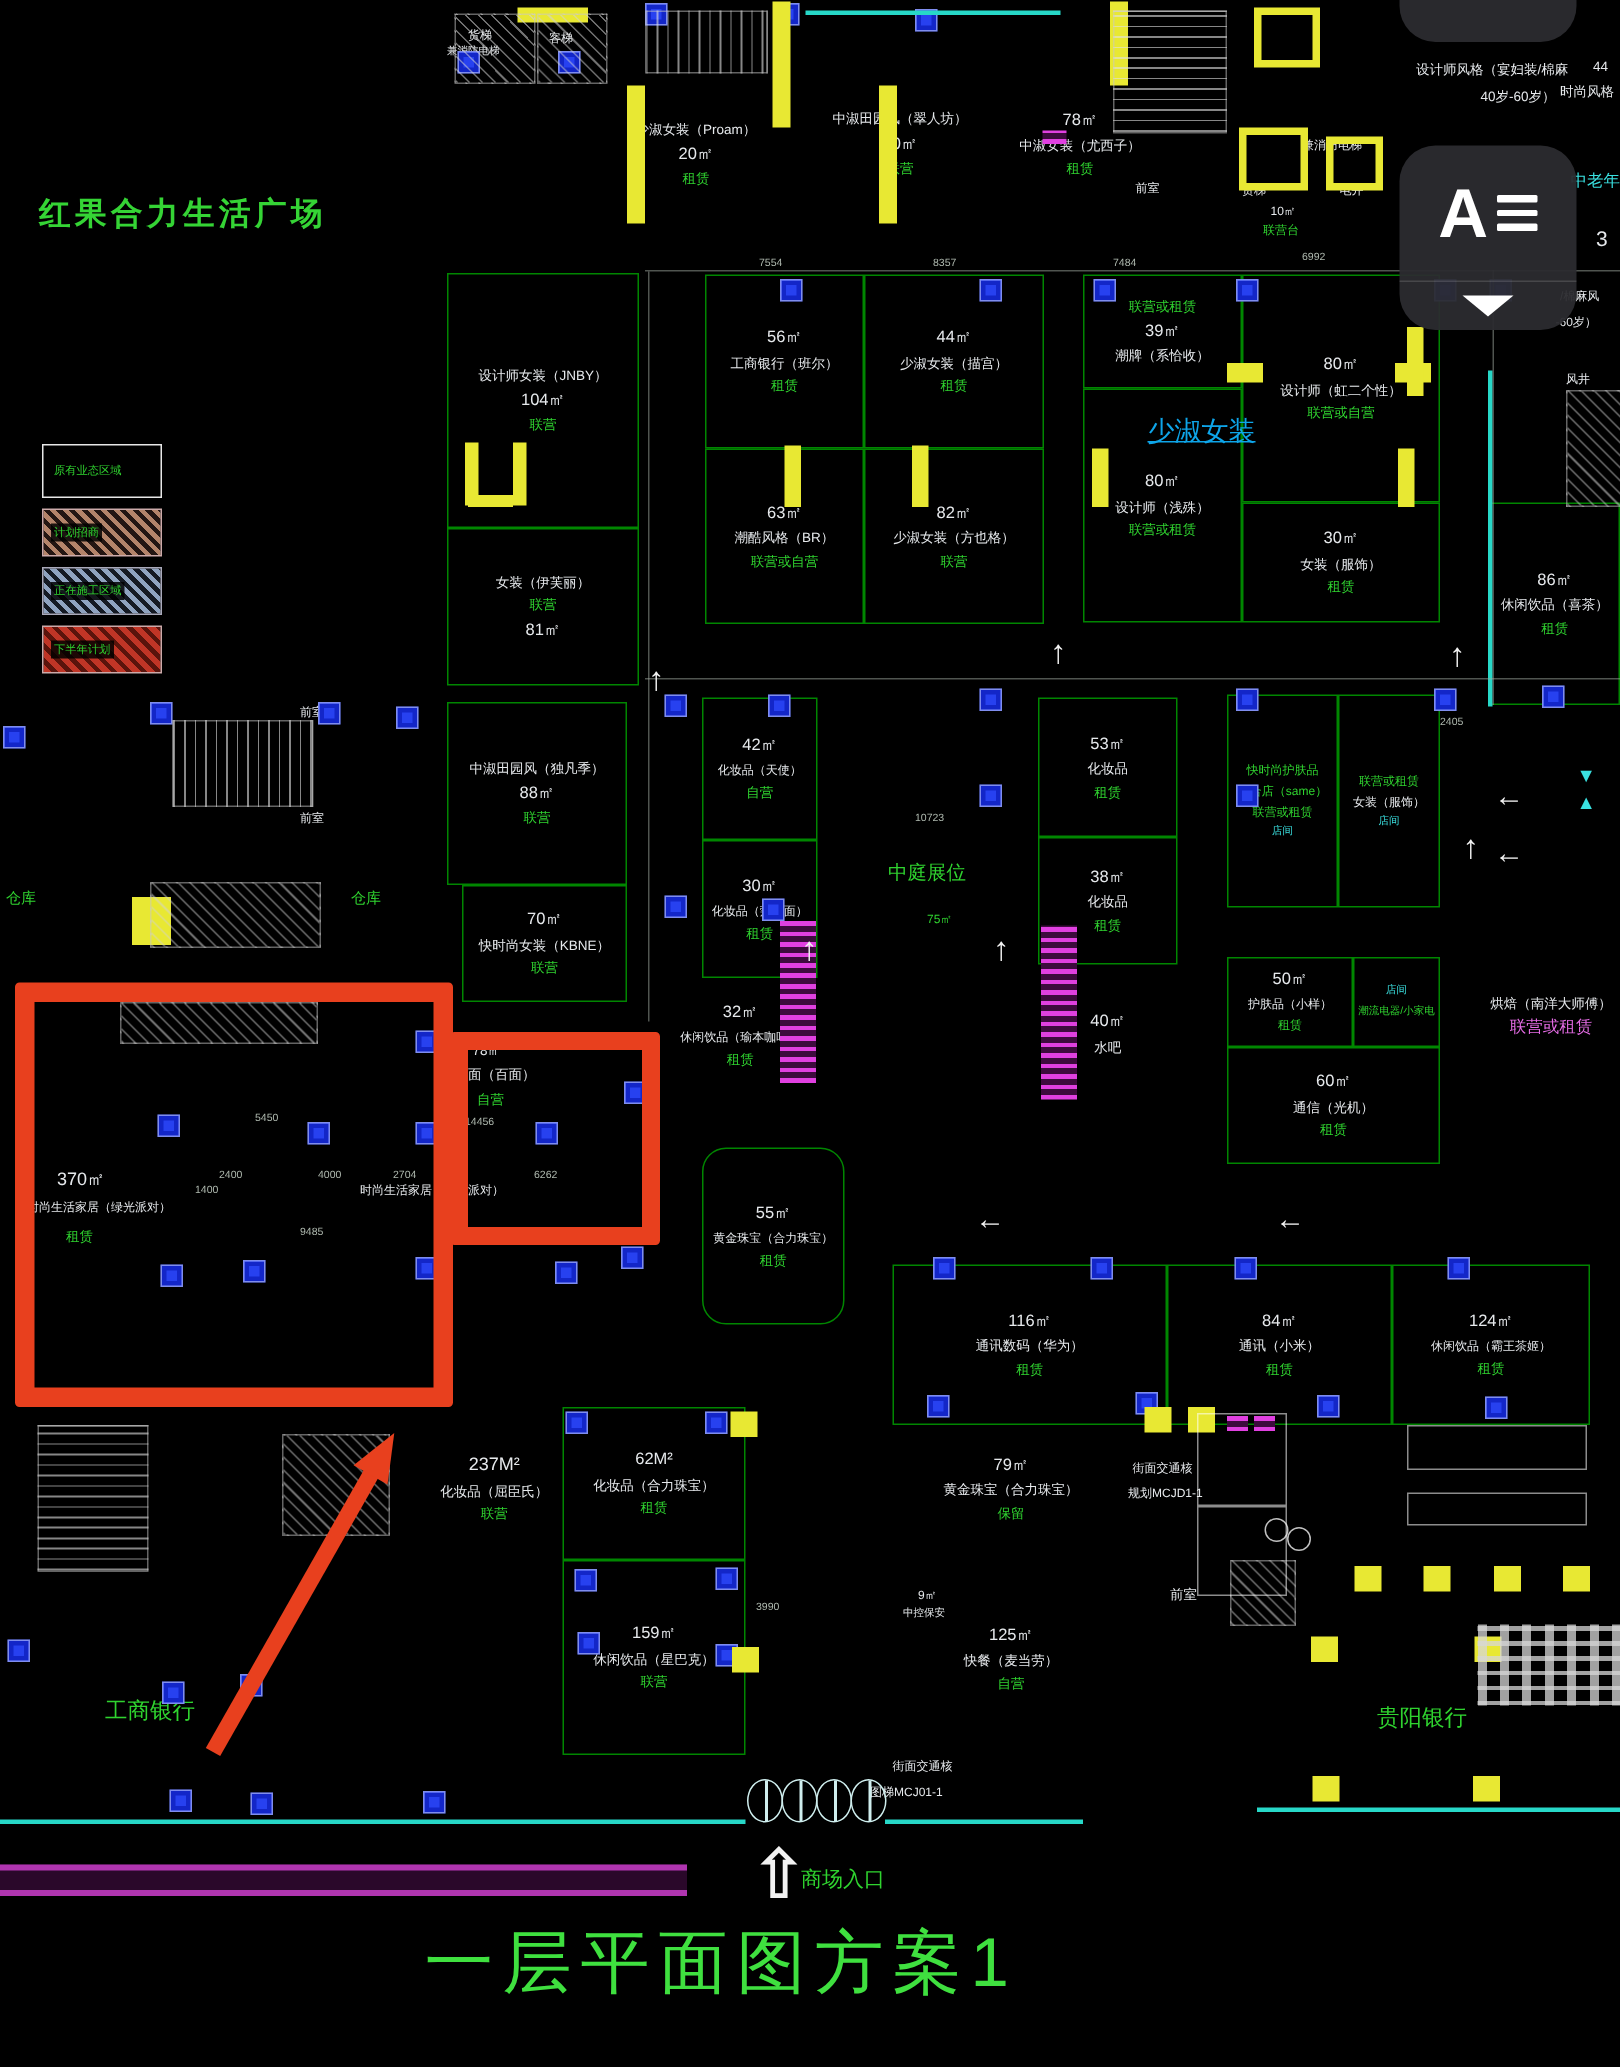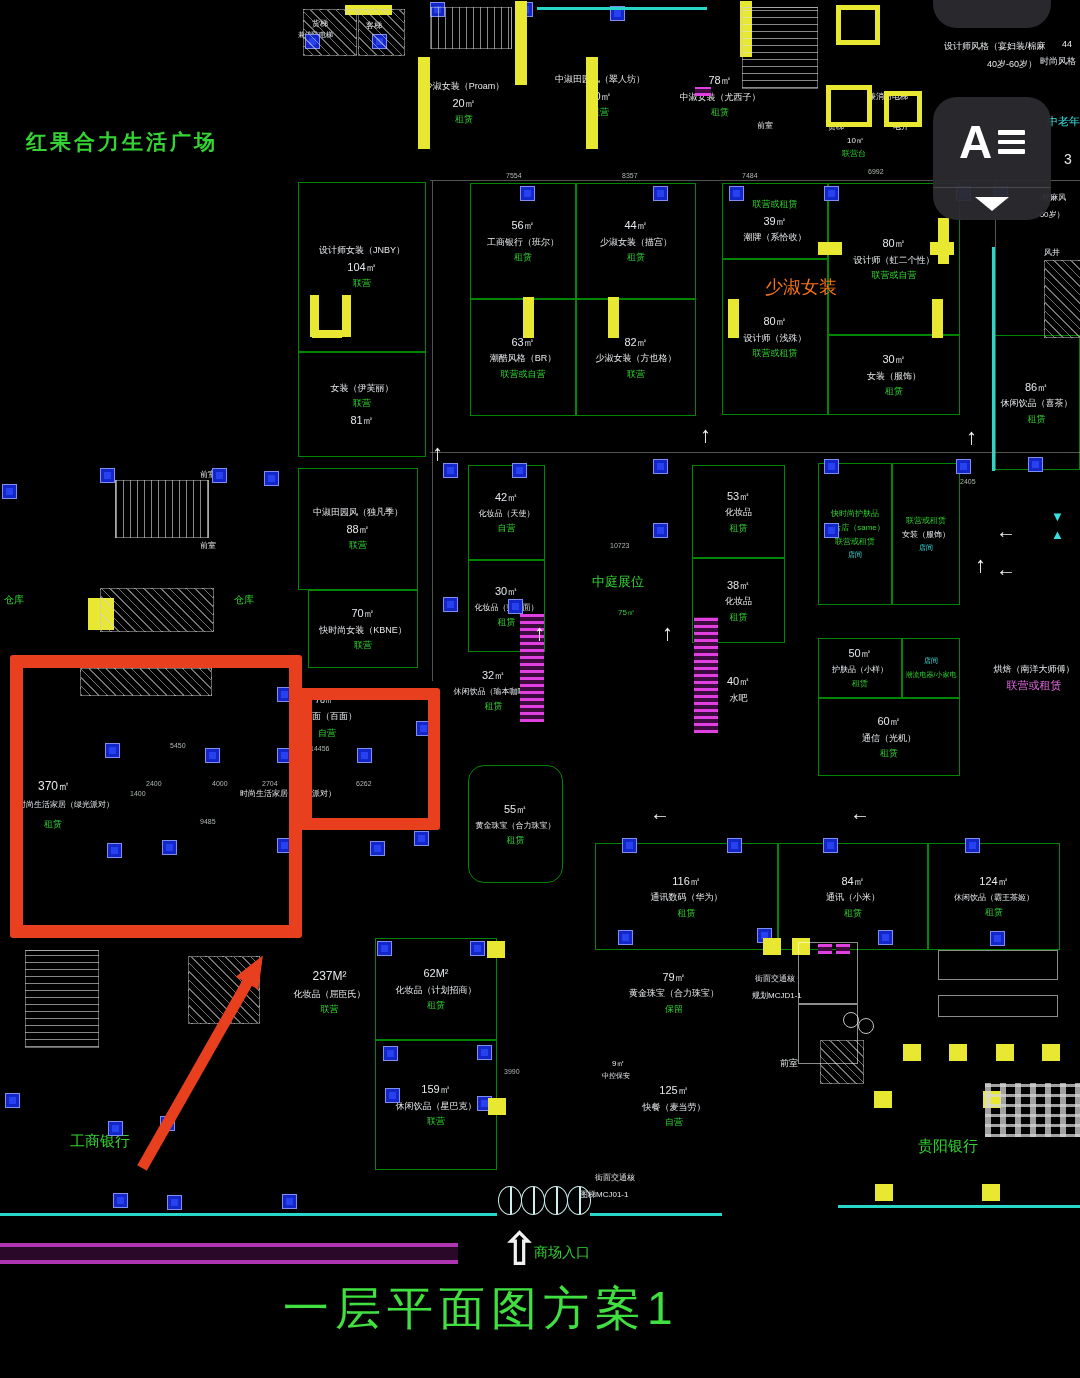--- a/index.html
+++ b/index.html
@@ -16,21 +16,21 @@
   .lg.plain{background:#000;border:1.5px solid #e8e8e8;height:34px;}
   .lg.tan{background:repeating-linear-gradient(45deg,#b4846a 0 3px,#241613 3px 6px);border:1px solid #caa;}
   .lg.blue{background:repeating-linear-gradient(45deg,#8fa3c0 0 3px,#151a24 3px 6px);border:1px solid #aab;}
   .lg.red{background:repeating-linear-gradient(45deg,#c03526 0 4px,#5a140c 4px 7px);border:1px solid #caa;}
   
   .room{position:absolute;box-sizing:border-box;border:1px solid rgba(0,158,0,.85);
         display:flex;flex-direction:column;align-items:center;justify-content:center;gap:5px;text-align:center;}
   .room.nb{border-color:transparent;}
   .room.rr{border-radius:16px;border-width:1.5px;}
   .ln{line-height:1.15;white-space:nowrap;}
-  .c-w{color:#e6e9ec;} .c-g{color:#2fd32f;} .c-c{color:#3ae0e0;} .c-m{color:#e46be4;} .c-t{color:#f97316;}
+  .c-w{color:#e6e9ec;} .c-g{color:#2fd32f;} .c-c{color:#3ae0e0;} .c-m{color:#e46be4;} .c-t{color:#0ea5e9;text-decoration:underline;}
   .lab{position:absolute;white-space:nowrap;line-height:1.1;}
   .dim{position:absolute;color:#aeb8ae;font-size:7px;white-space:nowrap;}
   .col{position:absolute;width:13px;height:13px;background:#2741f0;box-shadow:inset 0 0 0 3px #1326c8;border:1px solid rgba(235,235,235,.45);}
   .ysq{position:absolute;width:18px;height:17px;background:#e8e833;}
   .wall{position:absolute;background:#e8e833;}
   .ybox{position:absolute;box-sizing:border-box;border:5px solid #e8e833;background:transparent;}
   .h-dg{position:absolute;background:repeating-linear-gradient(45deg,rgba(210,210,210,.55) 0 1px,transparent 1px 6px);border:1px solid rgba(200,200,200,.5);}
   .h-sv{position:absolute;background:repeating-linear-gradient(90deg,rgba(225,225,225,.6) 0 1px,transparent 1px 7px);border:1px solid rgba(200,200,200,.5);}
   .h-sh{position:absolute;background:repeating-linear-gradient(0deg,rgba(225,225,225,.6) 0 1px,transparent 1px 7px);border:1px solid rgba(200,200,200,.5);}
   .h-ck{position:absolute;background:
@@ -224,21 +224,21 @@
         <div class="ln c-w" style="font-size: 8px;">休闲饮品（霸王茶姬）</div>
         <div class="ln c-g" style="font-size: 9px;">租赁</div>
       </div>
       <div class="room nb" style="left: 282px; top: 935px; width: 95px; height: 115px;">
         <div class="ln c-w" style="font-size: 12px;">237M²</div>
         <div class="ln c-w" style="font-size: 9px;">化妆品（屈臣氏）</div>
         <div class="ln c-g" style="font-size: 9px;">联营</div>
       </div>
       <div class="room" style="left: 375px; top: 938px; width: 122px; height: 102px;">
         <div class="ln c-w" style="font-size: 11px;">62M²</div>
-        <div class="ln c-w" style="font-size: 9px;">化妆品（计划招商）</div>
+        <div class="ln c-w" style="font-size: 9px;">化妆品（合力珠宝）</div>
         <div class="ln c-g" style="font-size: 9px;">租赁</div>
       </div>
       <div class="room" style="left: 375px; top: 1040px; width: 122px; height: 130px;">
         <div class="ln c-w" style="font-size: 11px;">159㎡</div>
         <div class="ln c-w" style="font-size: 9px;">休闲饮品（星巴克）</div>
         <div class="ln c-g" style="font-size: 9px;">联营</div>
       </div>
       <div class="room nb" style="left: 595px; top: 945px; width: 158px; height: 95px;">
         <div class="ln c-w" style="font-size: 11px;">79㎡</div>
         <div class="ln c-w" style="font-size: 9px;">黄金珠宝（合力珠宝）</div>
@@ -442,20 +442,34 @@
       <div class="aw" style="left: 500px; top: 1222px; font-size: 46px; font-weight: 700;">⇧</div>
       <div class="rev" style="left: 498px; top: 1186px;"></div>
       <div class="rev" style="left: 521px; top: 1186px;"></div>
       <div class="rev" style="left: 544px; top: 1186px;"></div>
       <div class="rev" style="left: 567px; top: 1186px;"></div>
     </div>
 
   <div class="t-project">红果合力生活广场</div>
   <div class="t-scheme">一层平面图方案1</div>
 
+  <div id="legend">
+      <div class="lg plain">
+        <span>原有业态区域</span>
+      </div>
+      <div class="lg tan">
+        <span>计划招商</span>
+      </div>
+      <div class="lg blue">
+        <span>正在施工区域</span>
+      </div>
+      <div class="lg red">
+        <span>下半年计划</span>
+      </div>
+    </div>
 
   <div class="red-frame" id="redbox-big" style="left: 10px; top: 655px; width: 292px; height: 283px;"></div>
   <div class="red-frame small" id="redbox-small" style="left: 300px; top: 688px; width: 140px; height: 142px;"></div>
   <svg id="red-arrow" width="1080" height="1378">
     <line id="ra-line" stroke="#e8401e" stroke-width="11" x1="142" y1="1168" x2="250" y2="978"></line>
     <polygon id="ra-head" fill="#e8401e" points="262.848332248625,955.396452525567 258.3367739875338,989.6403693876432 235.73322651310085,976.7920371390182"></polygon>
   </svg>
 
   <div class="reader-btn partial"></div>
   <div class="reader-btn">

